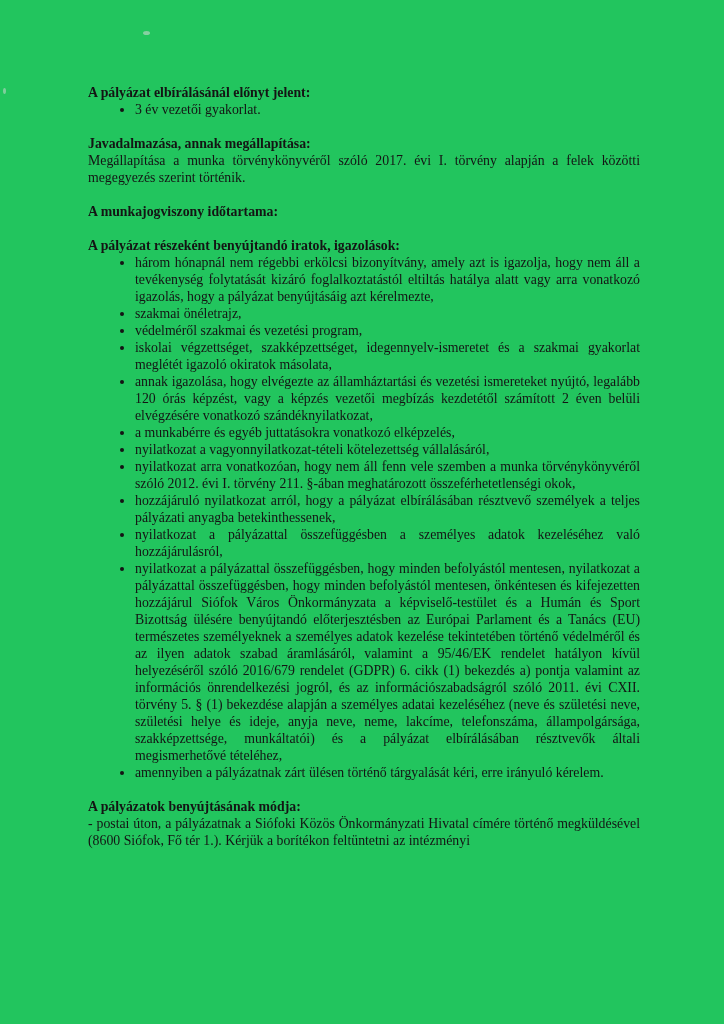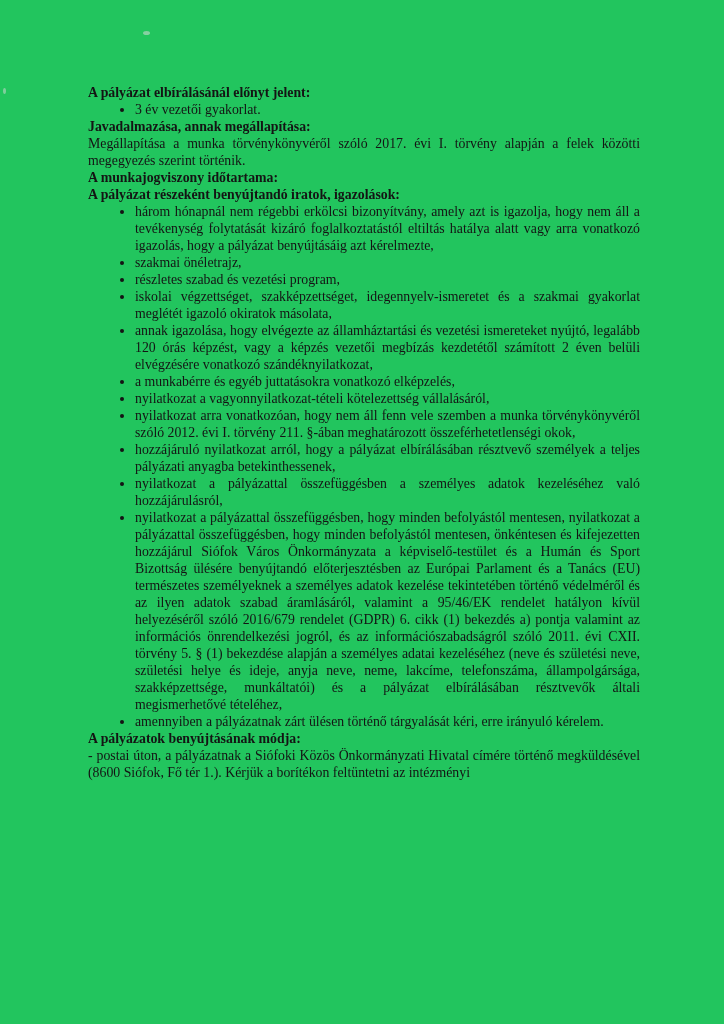--- a/index.html
+++ b/index.html
@@ -14,21 +14,21 @@
   }
   .content {
     position: absolute;
     left: 88px;
     top: 84px;
     width: 552px;
     font-size: 13.8px;
     line-height: 17px;
   }
   .section { margin: 0; }
-  .section + .section { }
+  .section + .section { margin-top: 17px; }
   .heading {
     font-size: 13.8px;
     line-height: 17px;
     font-weight: bold;
     margin: 0;
     text-align: left;
   }
   .para {
     margin: 0;
     text-align: justify;
@@ -74,21 +74,21 @@
 
     <div class="section">
       <h3 class="heading">A munkajogviszony időtartama:</h3>
     </div>
 
     <div class="section">
       <h3 class="heading">A pályázat részeként benyújtandó iratok, igazolások:</h3>
       <ul class="bullets">
         <li>három hónapnál nem régebbi erkölcsi bizonyítvány, amely azt is igazolja, hogy nem áll a tevékenység folytatását kizáró foglalkoztatástól eltiltás hatálya alatt vagy arra vonatkozó igazolás, hogy a pályázat benyújtásáig azt kérelmezte,</li>
         <li>szakmai önéletrajz,</li>
-        <li>részletes szabad és vezetési program,</li>
+        <li>védelméről szakmai és vezetési program,</li>
         <li>iskolai végzettséget, szakképzettséget, idegennyelv-ismeretet és a szakmai gyakorlat meglétét igazoló okiratok másolata,</li>
         <li>annak igazolása, hogy elvégezte az államháztartási és vezetési ismereteket nyújtó, legalább 120 órás képzést, vagy a képzés vezetői megbízás kezdetétől számított 2 éven belüli elvégzésére vonatkozó szándéknyilatkozat,</li>
         <li>a munkabérre és egyéb juttatásokra vonatkozó elképzelés,</li>
         <li>nyilatkozat a vagyonnyilatkozat-tételi kötelezettség vállalásáról,</li>
         <li>nyilatkozat arra vonatkozóan, hogy nem áll fenn vele szemben a munka törvénykönyvéről szóló 2012. évi I. törvény 211. §-ában meghatározott összeférhetetlenségi okok,</li>
         <li>hozzájáruló nyilatkozat arról, hogy a pályázat elbírálásában résztvevő személyek a teljes pályázati anyagba betekinthessenek,</li>
         <li>nyilatkozat a pályázattal összefüggésben a személyes adatok kezeléséhez való hozzájárulásról,</li>
         <li>nyilatkozat a pályázattal összefüggésben, hogy minden befolyástól mentesen, nyilatkozat a pályázattal összefüggésben, hogy minden befolyástól mentesen, önkéntesen és kifejezetten hozzájárul Siófok Város Önkormányzata a képviselő-testület és a Humán és Sport Bizottság ülésére benyújtandó előterjesztésben az Európai Parlament és a Tanács (EU) természetes személyeknek a személyes adatok kezelése tekintetében történő védelméről és az ilyen adatok szabad áramlásáról, valamint a 95/46/EK rendelet hatályon kívül helyezéséről szóló 2016/679 rendelet (GDPR) 6. cikk (1) bekezdés a) pontja valamint az információs önrendelkezési jogról, és az információszabadságról szóló 2011. évi CXII. törvény 5. § (1) bekezdése alapján a személyes adatai kezeléséhez (neve és születési neve, születési helye és ideje, anyja neve, neme, lakcíme, telefonszáma, állampolgársága, szakképzettsége, munkáltatói) és a pályázat elbírálásában résztvevők általi megismerhetővé tételéhez,</li>
         <li>amennyiben a pályázatnak zárt ülésen történő tárgyalását kéri, erre irányuló kérelem.</li>
       </ul>

